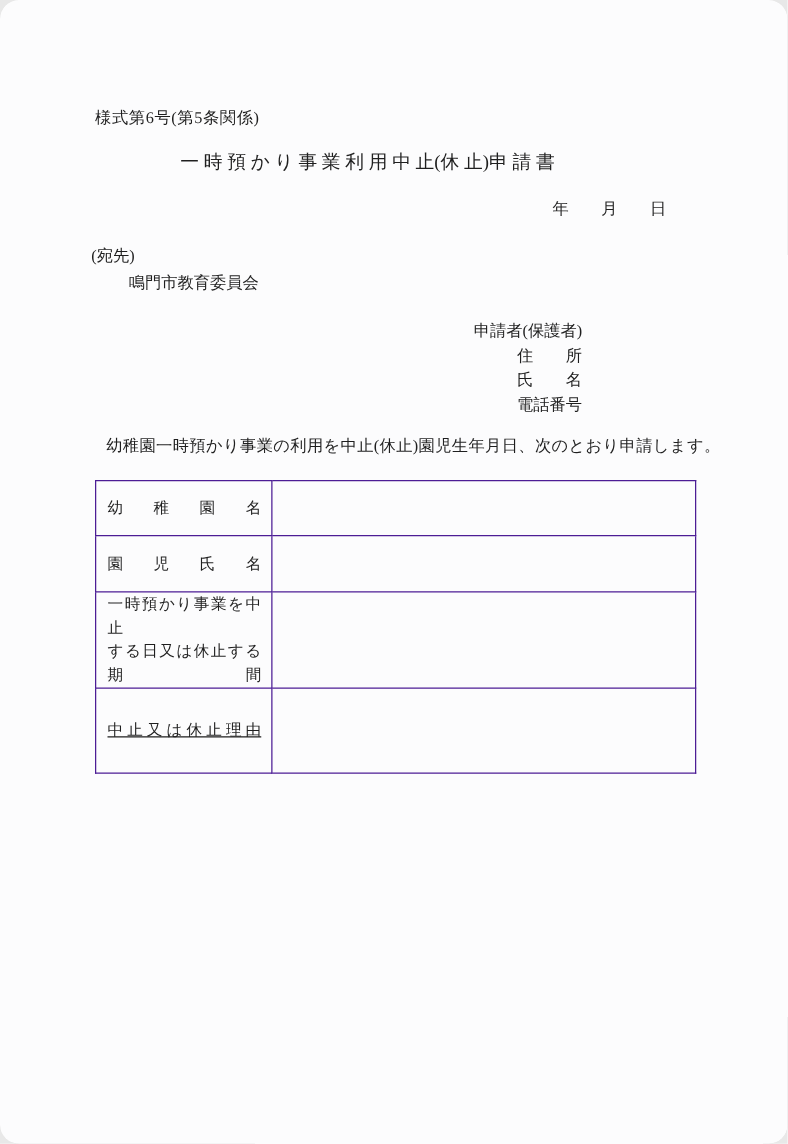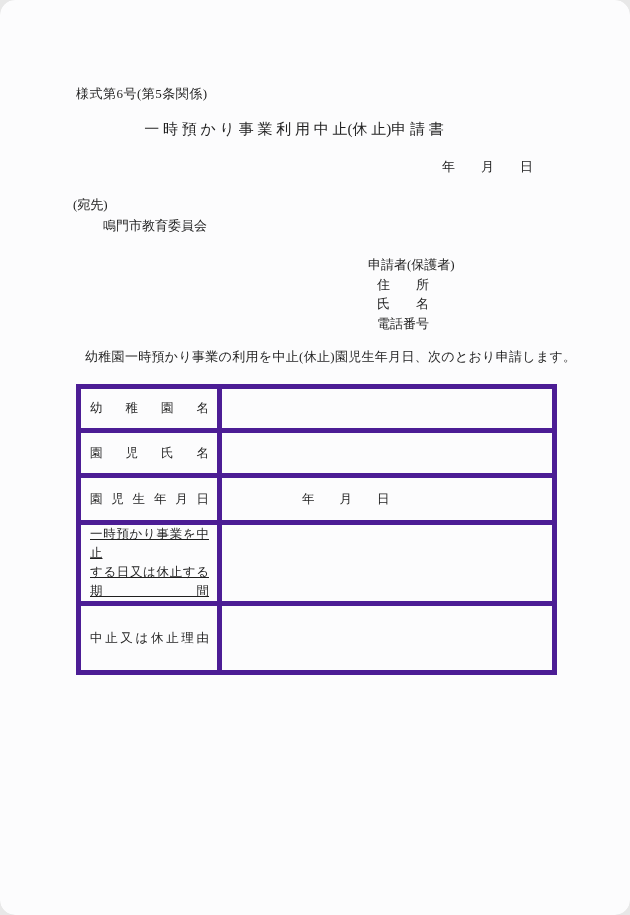--- a/index.html
+++ b/index.html
@@ -34,39 +34,39 @@
   .addressee-label {
     position: absolute;
     left: 73px; top: 196px;
   }
   .addressee-name {
     position: absolute;
     left: 103px; top: 217px;
   }
   .applicant {
     position: absolute;
-    left: 368px; top: 255px;
+    left: 379px; top: 255px;
     line-height: 19.5px;
   }
-  .applicant .indent { padding-left: 9px; }
+  .applicant .indent { padding-left: 9px; text-align: right; }
   .body-text {
     position: absolute;
     left: 85px; top: 348px;
     letter-spacing: 0.3px;
   }
   .form-table {
     position: absolute;
     left: 76px; top: 384px;
     width: 481px;
     border-collapse: collapse;
     table-layout: fixed;
     font-size: 12.5px;
   }
   .form-table td {
-    border: 5px solid #4c1d95;
+    border: 1px solid #4c1d95;
     vertical-align: middle;
   }
   .form-table .lbl {
     width: 141px;
     padding: 0 8px 0 9px;
     text-align: justify;
     text-align-last: justify;
     white-space: pre-line;
     line-height: 19px;
   }
@@ -107,24 +107,20 @@
     <tbody>
       <tr>
         <td class="lbl">幼稚園名</td>
         <td class="val"></td>
       </tr>
       <tr>
         <td class="lbl">園児氏名</td>
         <td class="val"></td>
       </tr>
       <tr>
-        <td class="lbl">園児生年月日</td>
-        <td class="val">年　　月　　日</td>
-      </tr>
-      <tr>
         <td class="lbl">一時預かり事業を中止
 する日又は休止する期間</td>
         <td class="val"></td>
       </tr>
       <tr>
         <td class="lbl">中止又は休止理由</td>
         <td class="val"></td>
       </tr>
     </tbody>
   </table>

